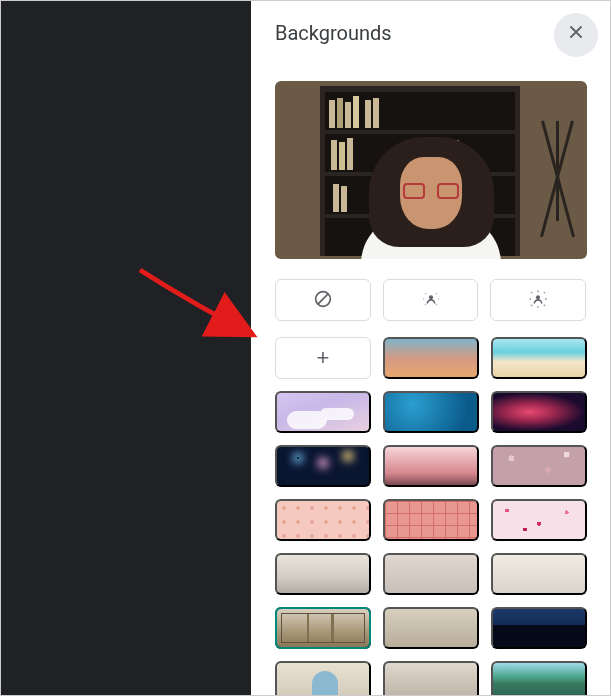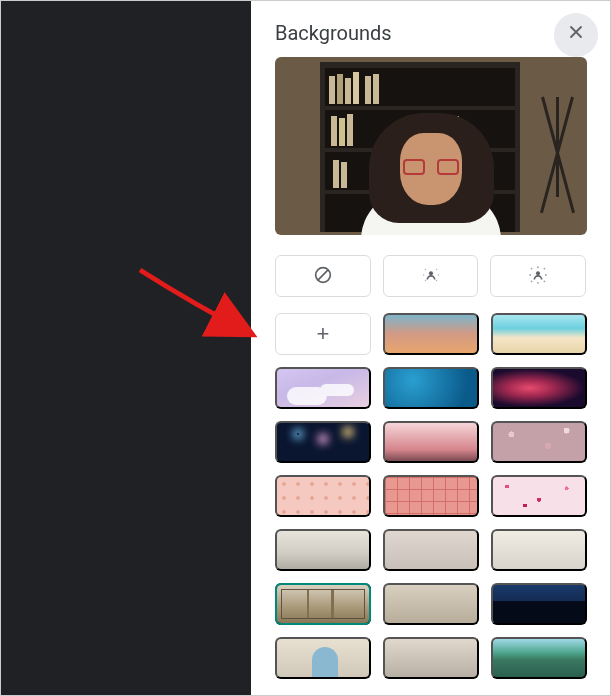--- a/index.html
+++ b/index.html
@@ -1,20 +1,20 @@
 <!DOCTYPE html>
 <html><head>
   <meta charset="utf-8">
   <style>
     * { box-sizing: border-box; margin: 0; padding: 0; }
     body { width: 611px; height: 696px; font-family: 'Google Sans', Roboto, Arial, sans-serif; overflow: hidden; position: relative; background: #fff; }
     .container { display: flex; width: 611px; height: 696px; border: 1px solid #ccc; }
     .left-dark { width: 250px; height: 100%; background: #202124; flex-shrink: 0; }
     .panel { flex: 1; background: #fff; padding: 20px 24px 0 24px; height: 100%; overflow: hidden; position: relative; }
-    .panel-header { display: flex; align-items: center; justify-content: space-between; margin-bottom: 12px; }
+    .panel-header { display: flex; align-items: center; justify-content: space-between; margin-bottom: 36px; }
     .panel-title { font-size: 20px; font-weight: 400; color: #3c4043; }
     .close-btn { width: 44px; height: 44px; border-radius: 50%; background: #e8eaed; border: none; display: flex; align-items: center; justify-content: center; cursor: pointer; font-size: 22px; color: #5f6368; position: absolute; right: 12px; top: 12px; }
     .preview { width: 312px; height: 178px; border-radius: 6px; overflow: hidden; margin-bottom: 20px; position: relative; }
     .preview-bg { width: 100%; height: 100%; background: #6b5a45; position: relative; }
     
     .shelf { position: absolute; background: #2b2522; }
     .shelf.s1 { left: 45px; top: 5px; width: 200px; height: 170px; }
     .shelf .row { position: absolute; left: 5px; right: 5px; height: 38px; background: #151210; }
     .shelf .row .book { position: absolute; width: 6px; bottom: 2px; background: #c8b896; }
     .easel { position: absolute; right: 8px; top: 40px; width: 0; height: 0; }

